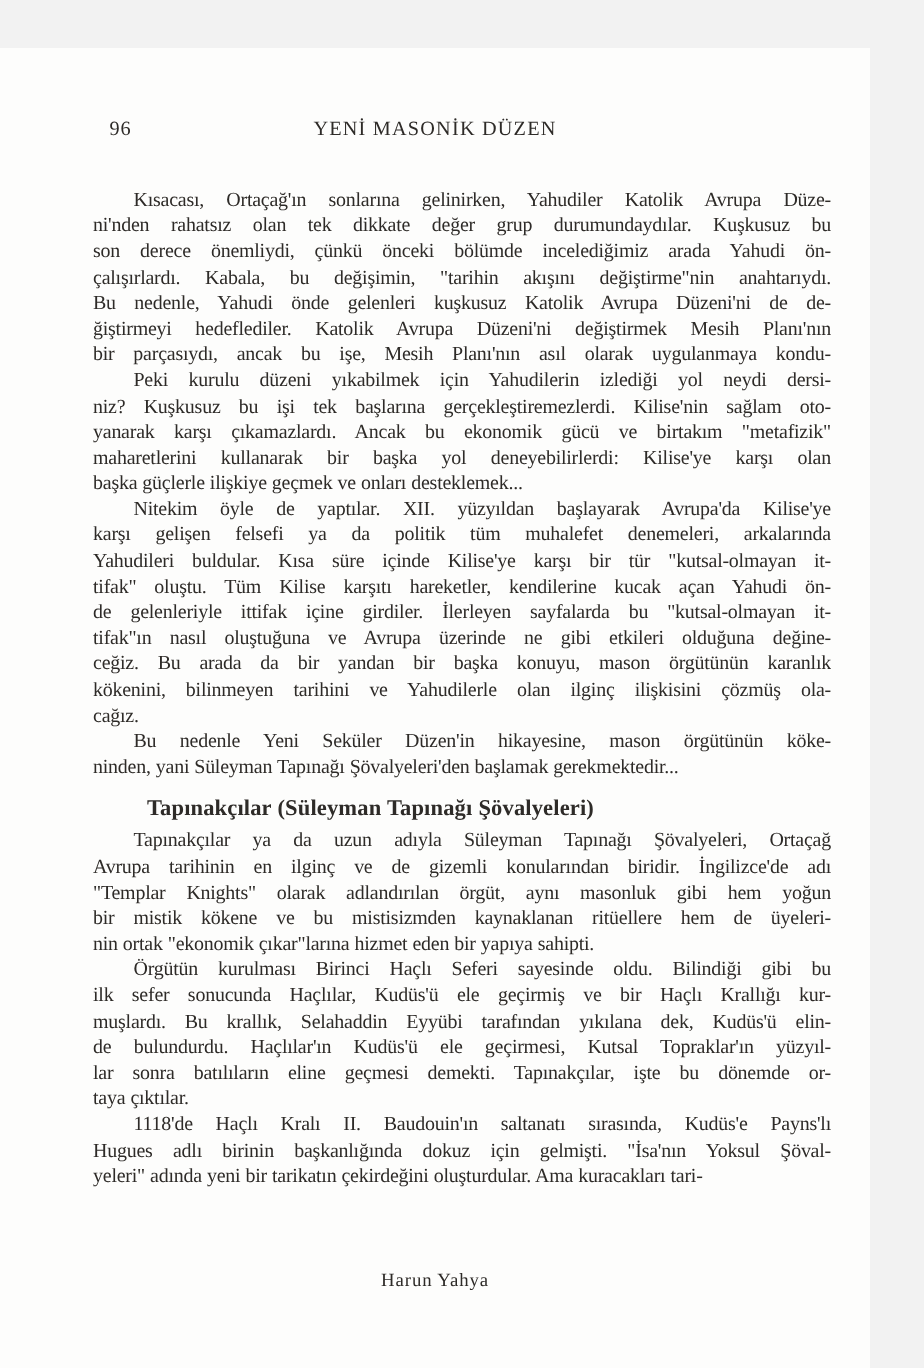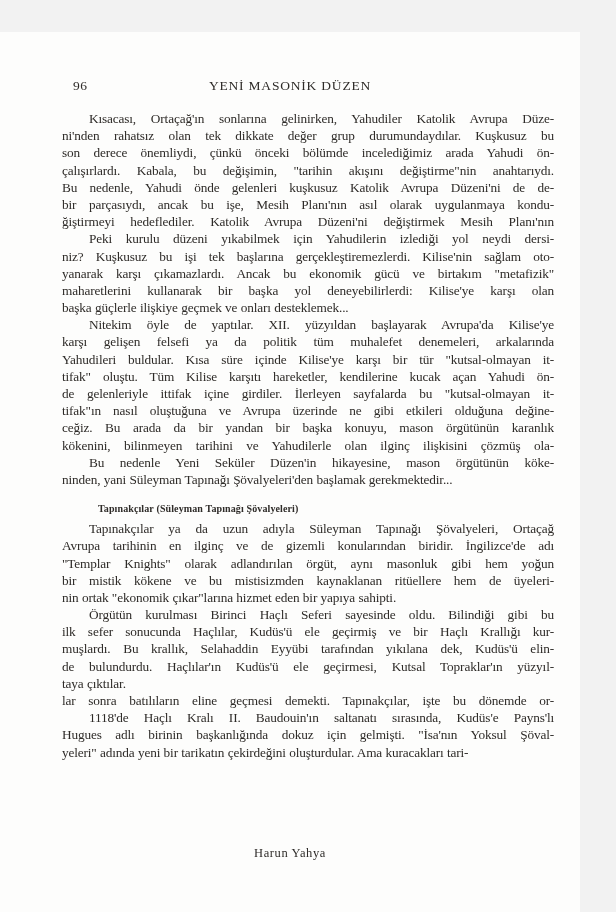--- a/index.html
+++ b/index.html
@@ -27,42 +27,42 @@
     position: absolute;
     left: 11px; top: 0;
   }
   .book-title {
     display: block;
     text-align: center;
     letter-spacing: 0.8px;
   }
   .page-body {
     position: absolute;
-    top: 78px; left: 62px;
+    top: 92px; left: 62px;
     width: 492px;
     font-size: 13.3px;
     letter-spacing: -0.15px;
     word-spacing: 0.2px;
   }
   .tline {
     line-height: 17.2px;
     height: 17.2px;
     white-space: nowrap;
     text-align: justify;
     text-align-last: justify;
     overflow: hidden;
   }
   .tline.lastline {
     text-align: left;
     text-align-last: left;
   }
   .tline.firstline { text-indent: 27px; }
   .sec-heading {
     font-weight: bold;
-    font-size: 10px;
+    font-size: 15px;
     line-height: 19px;
     margin: 11px 0 2px 0;
     padding-left: 36px;
     letter-spacing: 0.1px;
   }
   .footer-row {
     position: absolute;
     top: 814px; left: 0; right: 0;
     text-align: center;
     font-size: 12.5px;
@@ -79,49 +79,50 @@
     <span class="book-title">YENİ MASONİK DÜZEN</span>
   </div>
 
   <div class="page-body">
 
   <div class="tline firstline">Kısacası, Ortaçağ'ın sonlarına gelinirken, Yahudiler Katolik Avrupa Düze-</div>
       <div class="tline">ni'nden rahatsız olan tek dikkate değer grup durumundaydılar. Kuşkusuz bu</div>
       <div class="tline">son derece önemliydi, çünkü önceki bölümde incelediğimiz arada Yahudi ön-</div>
       <div class="tline">çalışırlardı. Kabala, bu değişimin, "tarihin akışını değiştirme"nin anahtarıydı.</div>
       <div class="tline">Bu nedenle, Yahudi önde gelenleri kuşkusuz Katolik Avrupa Düzeni'ni de de-</div>
+      <div class="tline">ğiştirmeyi hedeflediler. Katolik Avrupa Düzeni'ni değiştirmek Mesih Planı'nın</div>
       <div class="tline">bir parçasıydı, ancak bu işe, Mesih Planı'nın asıl olarak uygulanmaya kondu-</div>
-      <div class="tline">ğiştirmeyi hedeflediler. Katolik Avrupa Düzeni'ni değiştirmek Mesih Planı'nın</div>
       <div class="tline firstline">Peki kurulu düzeni yıkabilmek için Yahudilerin izlediği yol neydi dersi-</div>
       <div class="tline">niz? Kuşkusuz bu işi tek başlarına gerçekleştiremezlerdi. Kilise'nin sağlam oto-</div>
       <div class="tline">yanarak karşı çıkamazlardı. Ancak bu ekonomik gücü ve birtakım "metafizik"</div>
       <div class="tline">maharetlerini kullanarak bir başka yol deneyebilirlerdi: Kilise'ye karşı olan</div>
       <div class="tline lastline">başka güçlerle ilişkiye geçmek ve onları desteklemek...</div>
       <div class="tline firstline">Nitekim öyle de yaptılar. XII. yüzyıldan başlayarak Avrupa'da Kilise'ye</div>
       <div class="tline">karşı gelişen felsefi ya da politik tüm muhalefet denemeleri, arkalarında</div>
       <div class="tline">Yahudileri buldular. Kısa süre içinde Kilise'ye karşı bir tür "kutsal-olmayan it-</div>
       <div class="tline">tifak" oluştu. Tüm Kilise karşıtı hareketler, kendilerine kucak açan Yahudi ön-</div>
       <div class="tline">de gelenleriyle ittifak içine girdiler. İlerleyen sayfalarda bu "kutsal-olmayan it-</div>
       <div class="tline">tifak"ın nasıl oluştuğuna ve Avrupa üzerinde ne gibi etkileri olduğuna değine-</div>
       <div class="tline">ceğiz. Bu arada da bir yandan bir başka konuyu, mason örgütünün karanlık</div>
       <div class="tline">kökenini, bilinmeyen tarihini ve Yahudilerle olan ilginç ilişkisini çözmüş ola-</div>
+      <div class="tline lastline">cağız.</div>
       <div class="tline firstline">Bu nedenle Yeni Seküler Düzen'in hikayesine, mason örgütünün köke-</div>
       <div class="tline lastline">ninden, yani Süleyman Tapınağı Şövalyeleri'den başlamak gerekmektedir...</div>
       <div class="sec-heading">Tapınakçılar (Süleyman Tapınağı Şövalyeleri)</div>
       <div class="tline firstline">Tapınakçılar ya da uzun adıyla Süleyman Tapınağı Şövalyeleri, Ortaçağ</div>
       <div class="tline">Avrupa tarihinin en ilginç ve de gizemli konularından biridir. İngilizce'de adı</div>
       <div class="tline">"Templar Knights" olarak adlandırılan örgüt, aynı masonluk gibi hem yoğun</div>
       <div class="tline">bir mistik kökene ve bu mistisizmden kaynaklanan ritüellere hem de üyeleri-</div>
       <div class="tline lastline">nin ortak "ekonomik çıkar"larına hizmet eden bir yapıya sahipti.</div>
       <div class="tline firstline">Örgütün kurulması Birinci Haçlı Seferi sayesinde oldu. Bilindiği gibi bu</div>
       <div class="tline">ilk sefer sonucunda Haçlılar, Kudüs'ü ele geçirmiş ve bir Haçlı Krallığı kur-</div>
       <div class="tline">muşlardı. Bu krallık, Selahaddin Eyyübi tarafından yıkılana dek, Kudüs'ü elin-</div>
       <div class="tline">de bulundurdu. Haçlılar'ın Kudüs'ü ele geçirmesi, Kutsal Topraklar'ın yüzyıl-</div>
+      <div class="tline">lar sonra batılıların eline geçmesi demekti. Tapınakçılar, işte bu dönemde or-</div>
       <div class="tline lastline">taya çıktılar.</div>
-      <div class="tline">lar sonra batılıların eline geçmesi demekti. Tapınakçılar, işte bu dönemde or-</div>
       <div class="tline firstline">1118'de Haçlı Kralı II. Baudouin'ın saltanatı sırasında, Kudüs'e Payns'lı</div>
       <div class="tline">Hugues adlı birinin başkanlığında dokuz için gelmişti. "İsa'nın Yoksul Şöval-</div>
       <div class="tline lastline">yeleri" adında yeni bir tarikatın çekirdeğini oluşturdular. Ama kuracakları tari-</div>
     </div>
 
   <div class="footer-row">
     <span>Harun Yahya</span>
   </div>
 
 </div>

